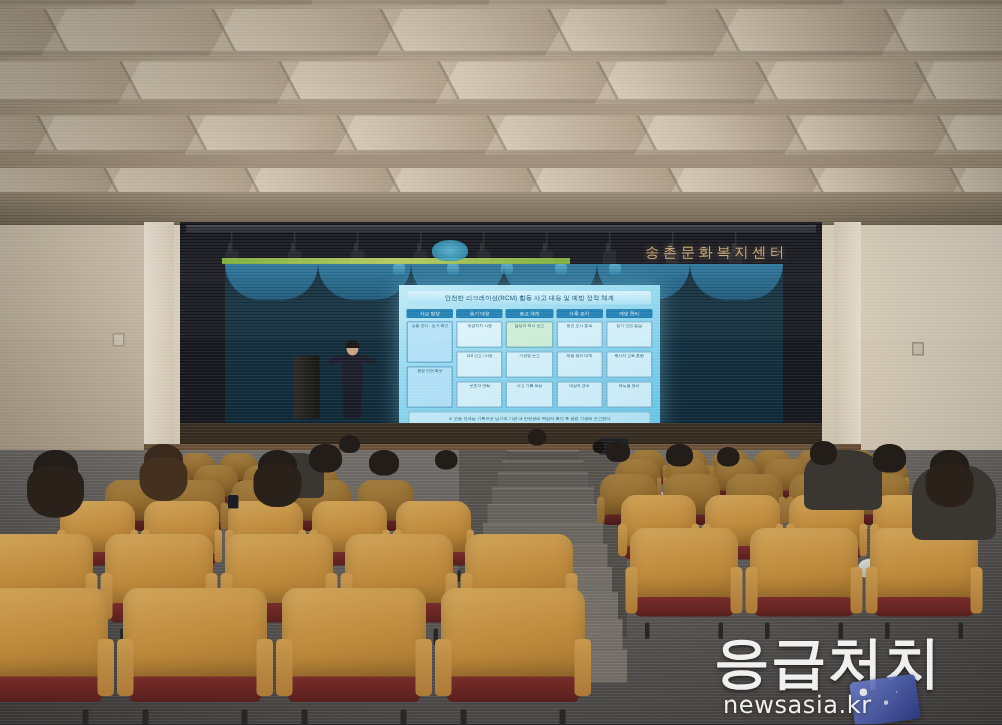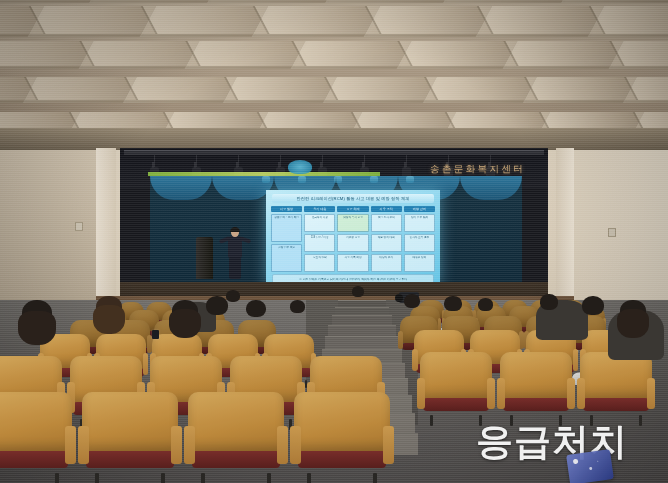--- a/index.html
+++ b/index.html
@@ -829,15 +829,16 @@
       <circle cx="11" cy="16.3" r="4.4" fill="none" stroke="#fff" stroke-width="1.5"></circle>
     </svg>
   </div>
 
   <div id="vignette"></div>
   <div id="grain"></div>
 
   <div id="watermark">
     <div id="wm-ko">응급처치</div>
     <div id="wm-mark"></div>
+    <div id="wm-en">newsasia.kr</div>
   </div>
 
 </div>
 
 </body></html>

